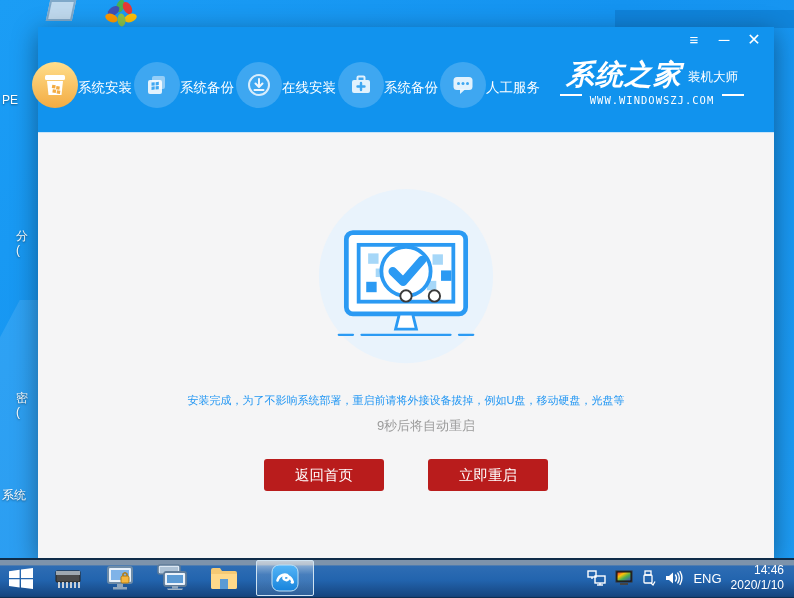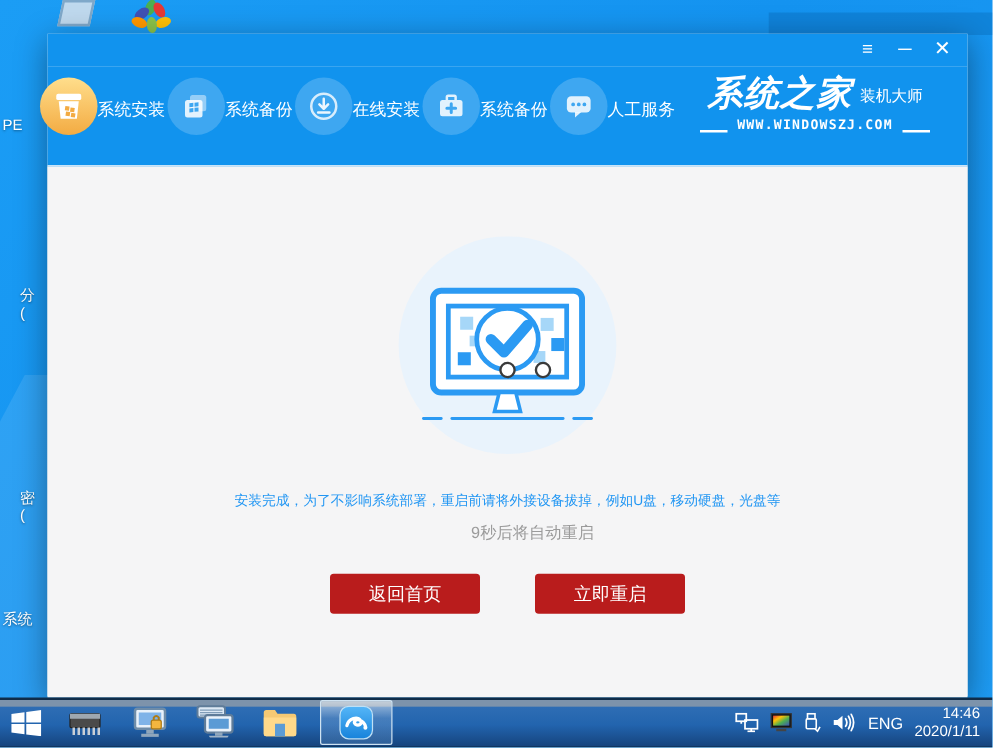--- a/index.html
+++ b/index.html
@@ -30,22 +30,22 @@
   .nav-item { width:102px; display:flex; flex-direction:row; align-items:center; padding-top:9px; cursor:pointer; }
   .nav-circle { width:46px; height:46px; border-radius:50%; background:#3EA7F1;
                 display:flex; align-items:center; justify-content:center; }
   .nav-item.active .nav-circle { background:linear-gradient(180deg,#FFDE8C 0%,#F3AB42 100%); }
   .nav-label { margin-top:5px; color:#fff; font-size:13.5px; white-space:nowrap; }
 
   .logo-block { position:absolute; right:14px; top:7px; width:216px; text-align:center; color:#fff; }
   .logo-row { display:flex; align-items:flex-end; justify-content:center; gap:6px; }
   .logo-main { font-size:28px; font-weight:bold; letter-spacing:1px; line-height:1.05;font-style:italic; }
   .logo-sub { font-size:12.5px; padding-bottom:3px; }
-  .logo-url { margin-top:5px; display:flex; align-items:flex-end; justify-content:center; gap:8px;
-              font-family:"DejaVu Sans Mono",monospace; font-size:10.5px; font-weight:bold; letter-spacing:1px; }
+  .logo-url { margin-top:5px; display:flex; align-items:flex-start; justify-content:center; gap:8px;
+              font-family:"DejaVu Sans Mono",monospace; font-size:10.5px; font-weight:normal; letter-spacing:1px; }
   .logo-url .dash { width:22px; height:2px; background:#fff; }
 
   .content { height:424px; background:#F5F5F6; display:flex; flex-direction:column; align-items:center; }
   .illus-wrap { margin-top:56px; }
   .msg-main { margin-top:26px; color:#2196F3; font-size:11px; }
   .msg-sub { margin-top:9px; color:#9B9B9B; font-size:13px;margin-left:40px; }
   .btn-row { margin-top:24px; display:flex; gap:44px; }
   .blue-btn { width:120px; height:32px; background:#b91c1c; color:#fff; font-size:14.5px;
               border:none; border-radius:3px; cursor:pointer; font-family:inherit; }
 
@@ -322,16 +322,16 @@
       <rect x="2" y="5" width="8" height="8" rx="1" fill="none" stroke="#fff" stroke-width="1.3"></rect>
       <path d="M9 13 L11 15 L13 11.5" fill="none" stroke="#fff" stroke-width="1.3"></path>
     </svg>
     <svg width="19" height="16" viewBox="0 0 19 16">
       <path d="M1 6 L4 6 L8 2.5 L8 13.5 L4 10 L1 10 Z" fill="#fff"></path>
       <path d="M10.5 5 Q12.5 8 10.5 11 M12.8 3 Q15.8 8 12.8 13 M15 1.5 Q18.8 8 15 14.5" fill="none" stroke="#fff" stroke-width="1.4" stroke-linecap="round"></path>
     </svg>
     <span class="tray-text">ENG</span>
     <div class="clock">
       <div>14:46</div>
-      <div>2020/1/11</div>
+      <div>2020/1/10</div>
     </div>
   </div>
 </div>
 
 </body></html>

